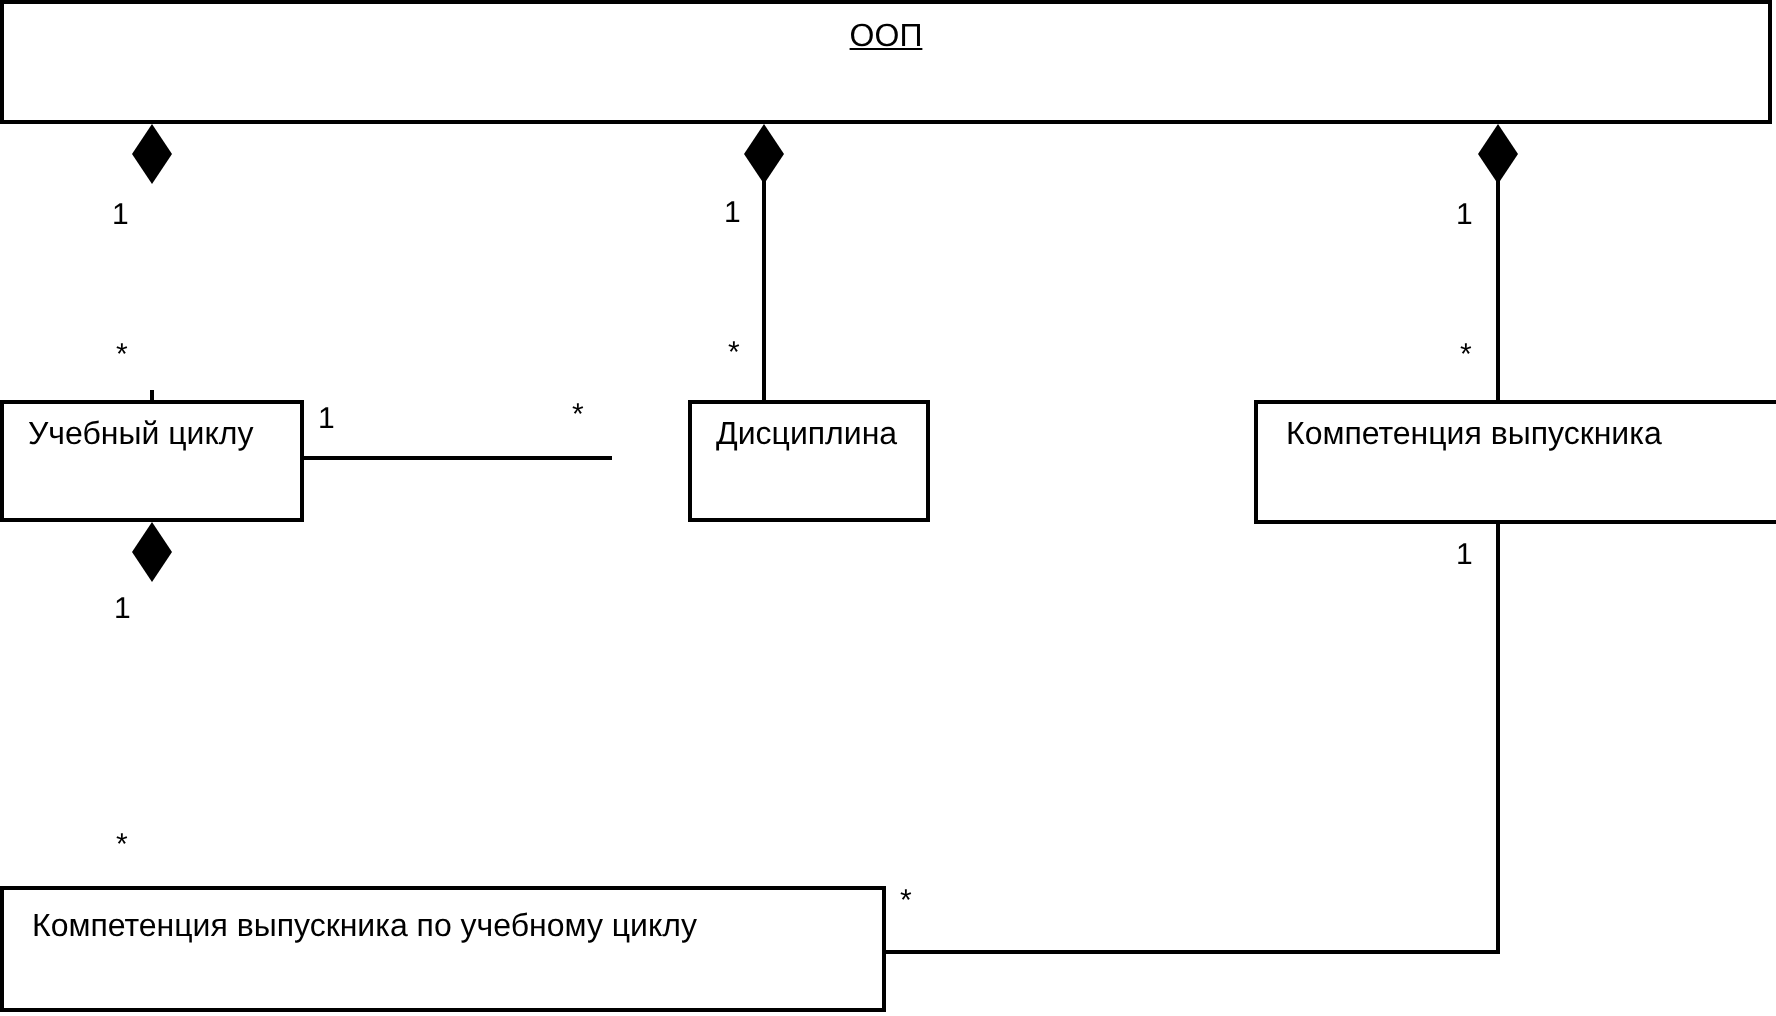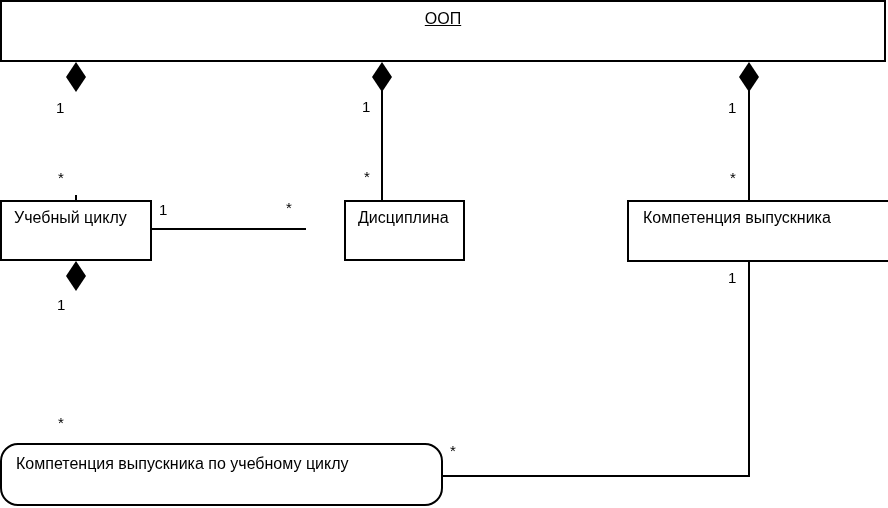--- a/index.html
+++ b/index.html
@@ -46,21 +46,21 @@
   </div>
 
   <div class="class-box" style="left:306px; top:200px; width:121px; height:61px; padding:7px 0 0 12px;margin-left:38px;">
     <span>Дисциплина</span>
   </div>
 
   <div class="class-box" style="left:627px; top:200px; width:296px; height:62px; padding:7px 0 0 14px;">
     <span>Компетенция выпускника</span>
   </div>
 
-  <div class="class-box" style="left:0; top:443px; width:443px; height:63px; padding:10px 0 0 14px;border-radius:18px;">
+  <div class="class-box" style="left:0; top:443px; width:443px; height:63px; padding:10px 0 0 14px;">
     <span>Компетенция выпускника по учебному циклу</span>
   </div>
 
   <div class="line" style="left:381px; top:88px; width:1.5px; height:112px;"></div>
   <div class="line" style="left:748px; top:88px; width:1.5px; height:112px;"></div>
   <div class="line" style="left:75px; top:195px; width:1.5px; height:5px;"></div>
   <div class="line" style="left:152px; top:228px; width:154px; height:1.5px;"></div>
   <div class="line" style="left:748px; top:261px; width:1.5px; height:216px;"></div>
   <div class="line" style="left:443px; top:475px; width:306px; height:1.5px;"></div>
 

